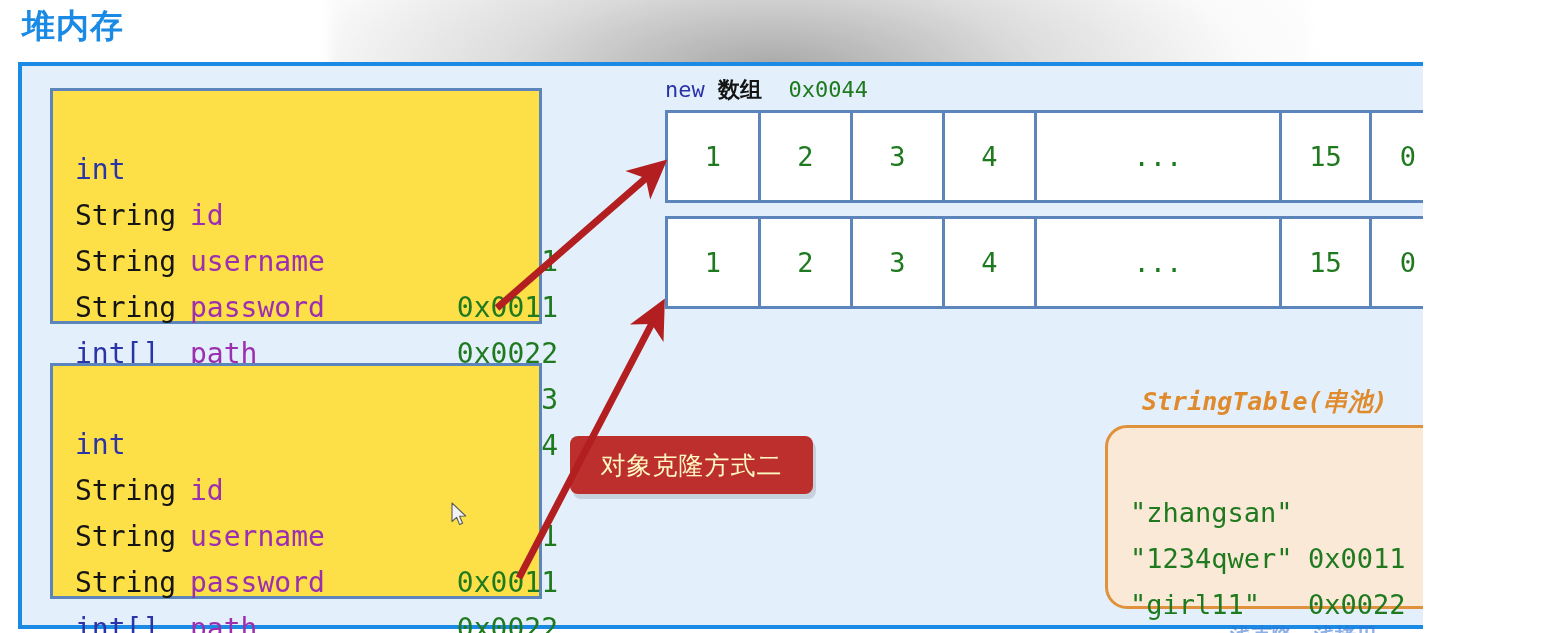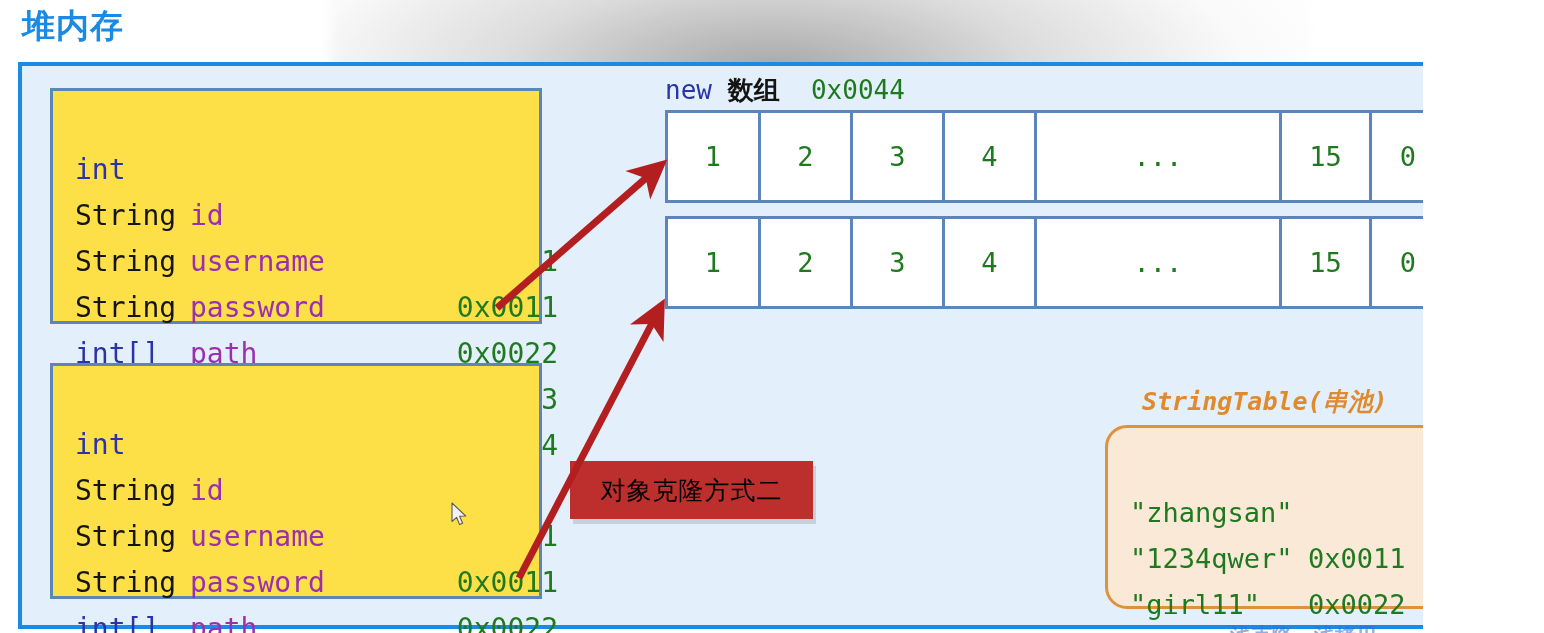--- a/index.html
+++ b/index.html
@@ -80,21 +80,21 @@
     position: absolute;
     left: 330px;
     width: 175px;
     text-align: right;
     color: #1f7a1f;
   }
 
   
   .arr-group { position: absolute; }
   .arr-label {
-    font-size: 26px;
+    font-size: 22px;
     white-space: pre;
     margin-bottom: 5px;
     line-height: 30px;
   }
   .arr-label .kw  { color: #2a33a8; }
   .arr-label .zh  { color: #141414; font-family: "DejaVu Sans", "Liberation Sans", sans-serif; font-weight: 600;}
   .arr-label .addr{ color: #1f7a1f; }
   .arr-cells {
     display: flex;
     box-sizing: border-box;
@@ -110,30 +110,29 @@
     justify-content: center;
     font-size: 27px;
     color: #1f7a1f;
   }
   .arr-cell:last-child { border-right: none; }
 
   
   .badge {
     position: absolute;
     box-sizing: border-box;
-    border-radius: 0;
-    color: #000000;
+    border-radius: 8px;
+    color: #fef9c3;
     font-family: "DejaVu Sans", "Liberation Sans", sans-serif;
     font-size: 25px;
     display: flex;
     align-items: center;
     justify-content: center;
     box-shadow: 3px 5px 0 rgba(160,170,180,0.45);
     letter-spacing: 1px;
-    margin-top: 25px;
   }
 
   
   #strtable-title {
     position: absolute;
     left: 1138px;
     top: 381px;
     font-size: 25px;
     font-weight: bold;
     color: #e08a2e;

